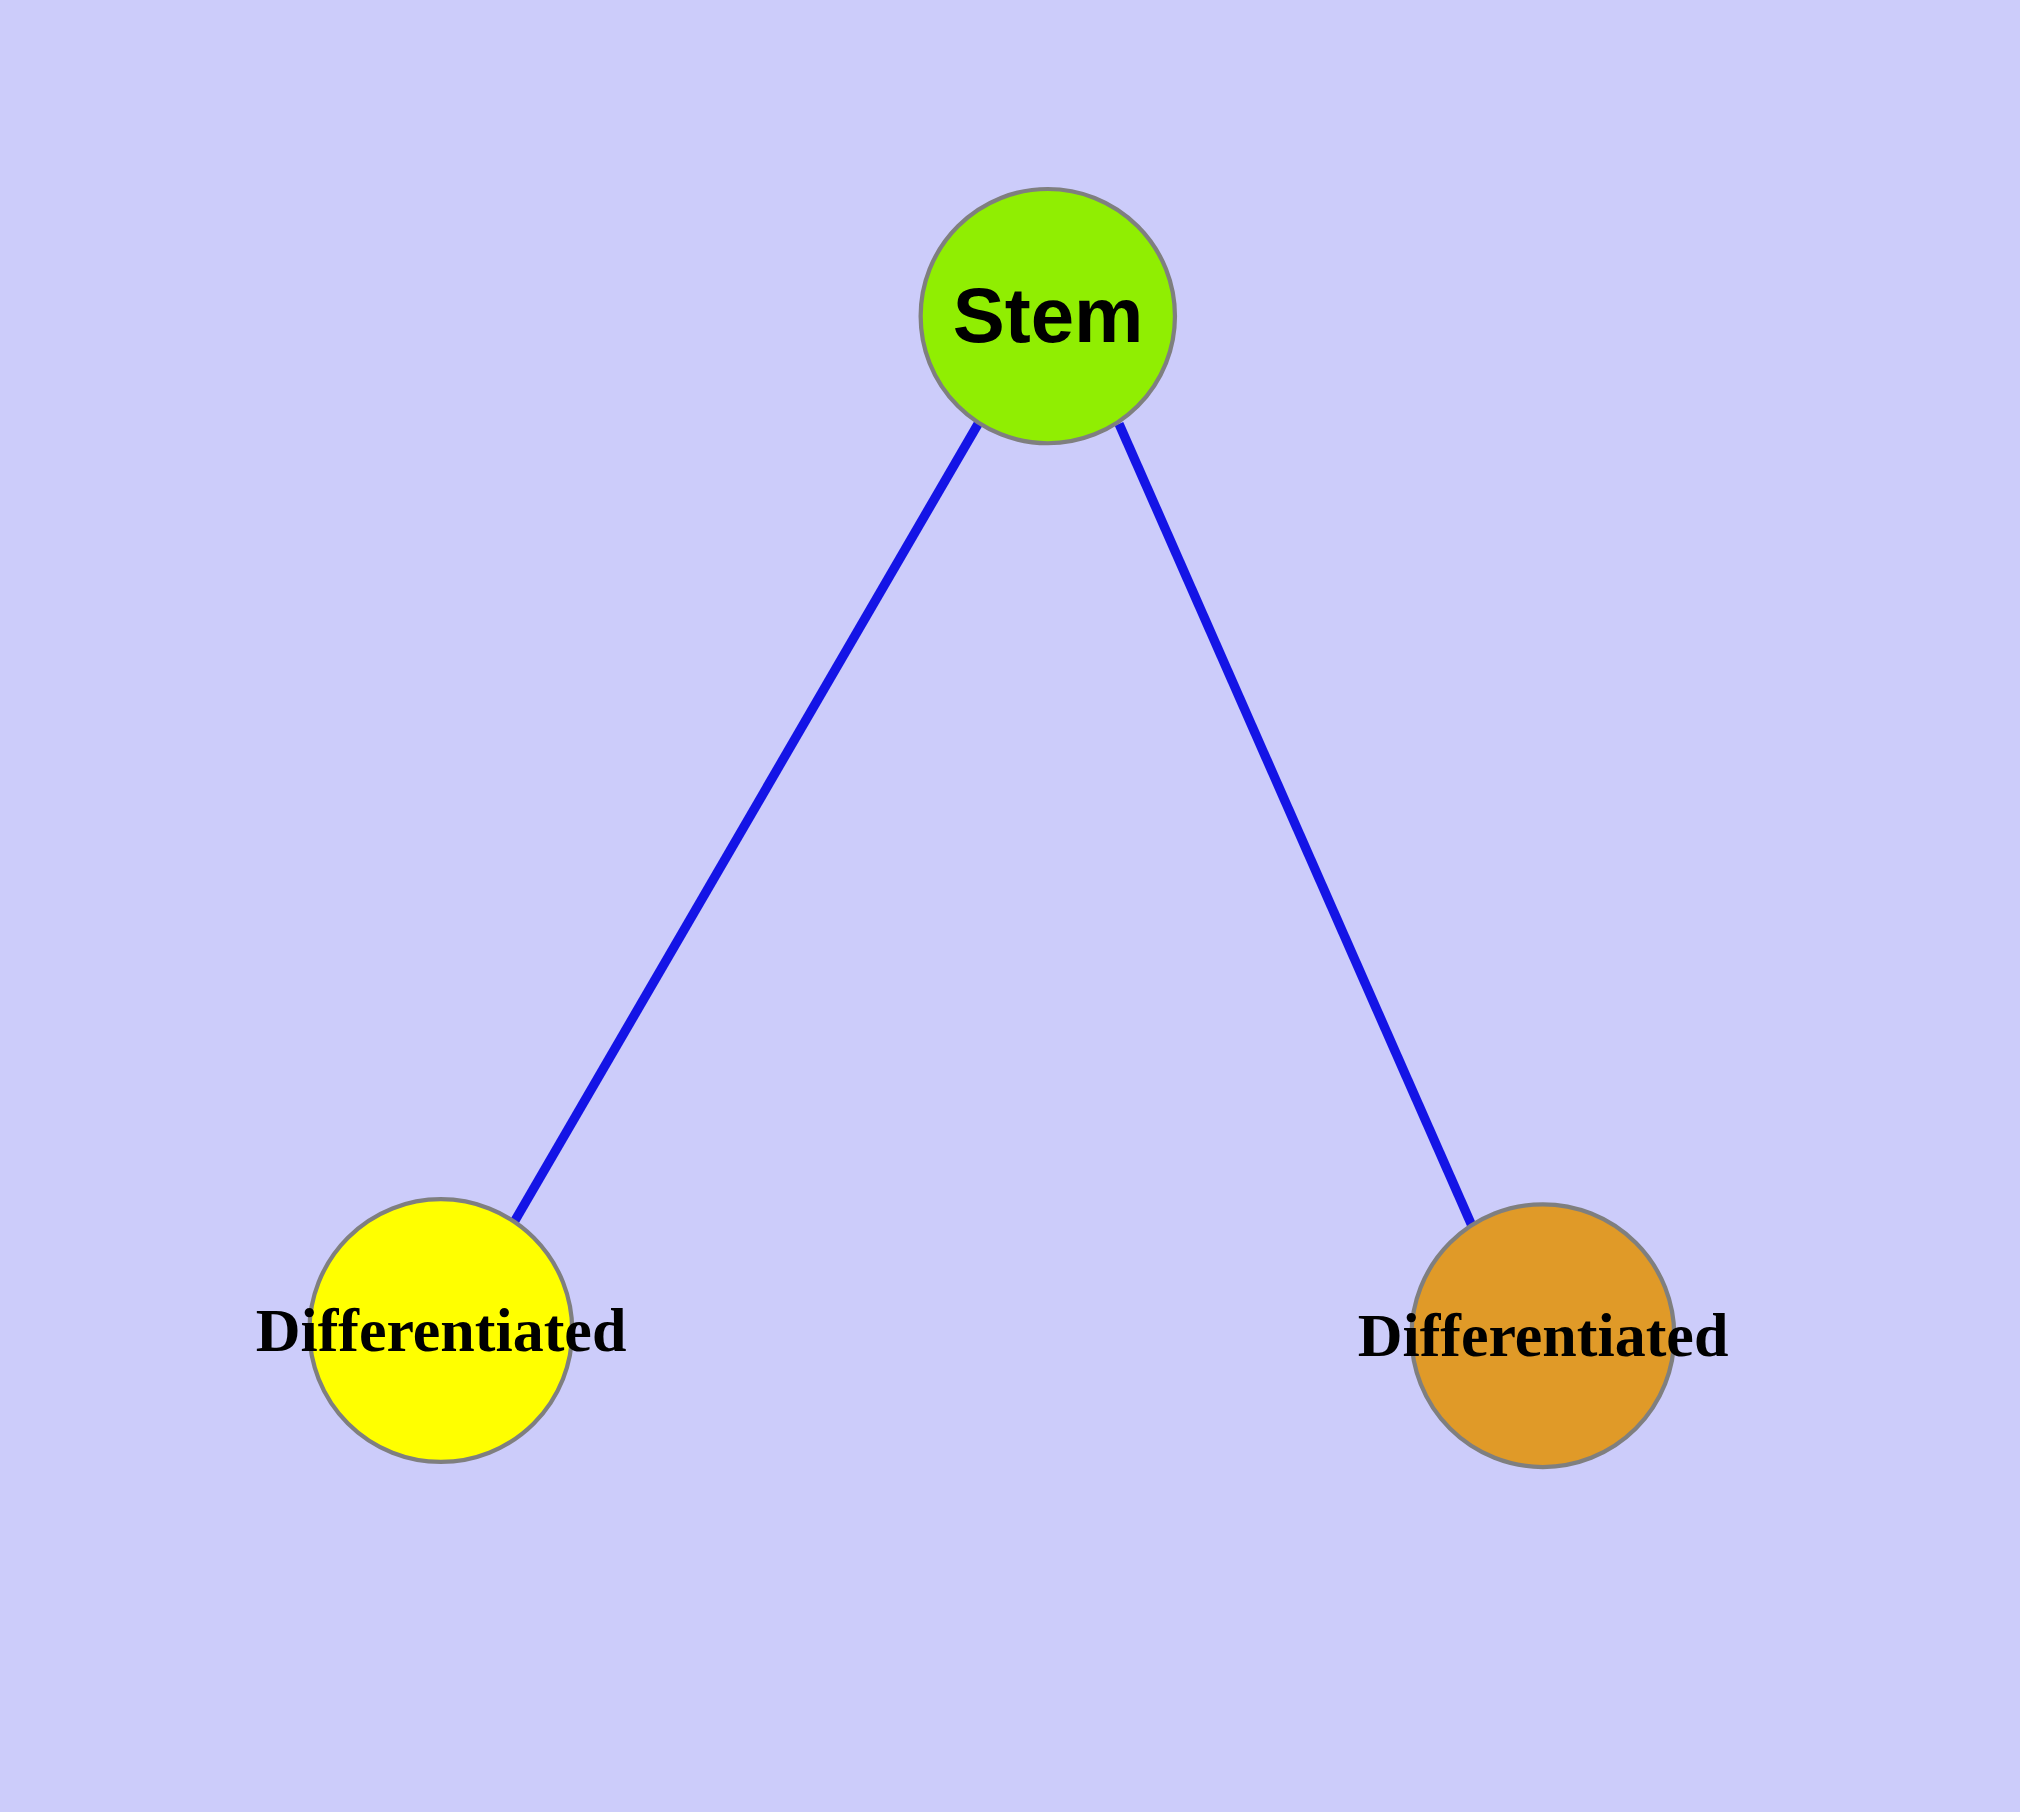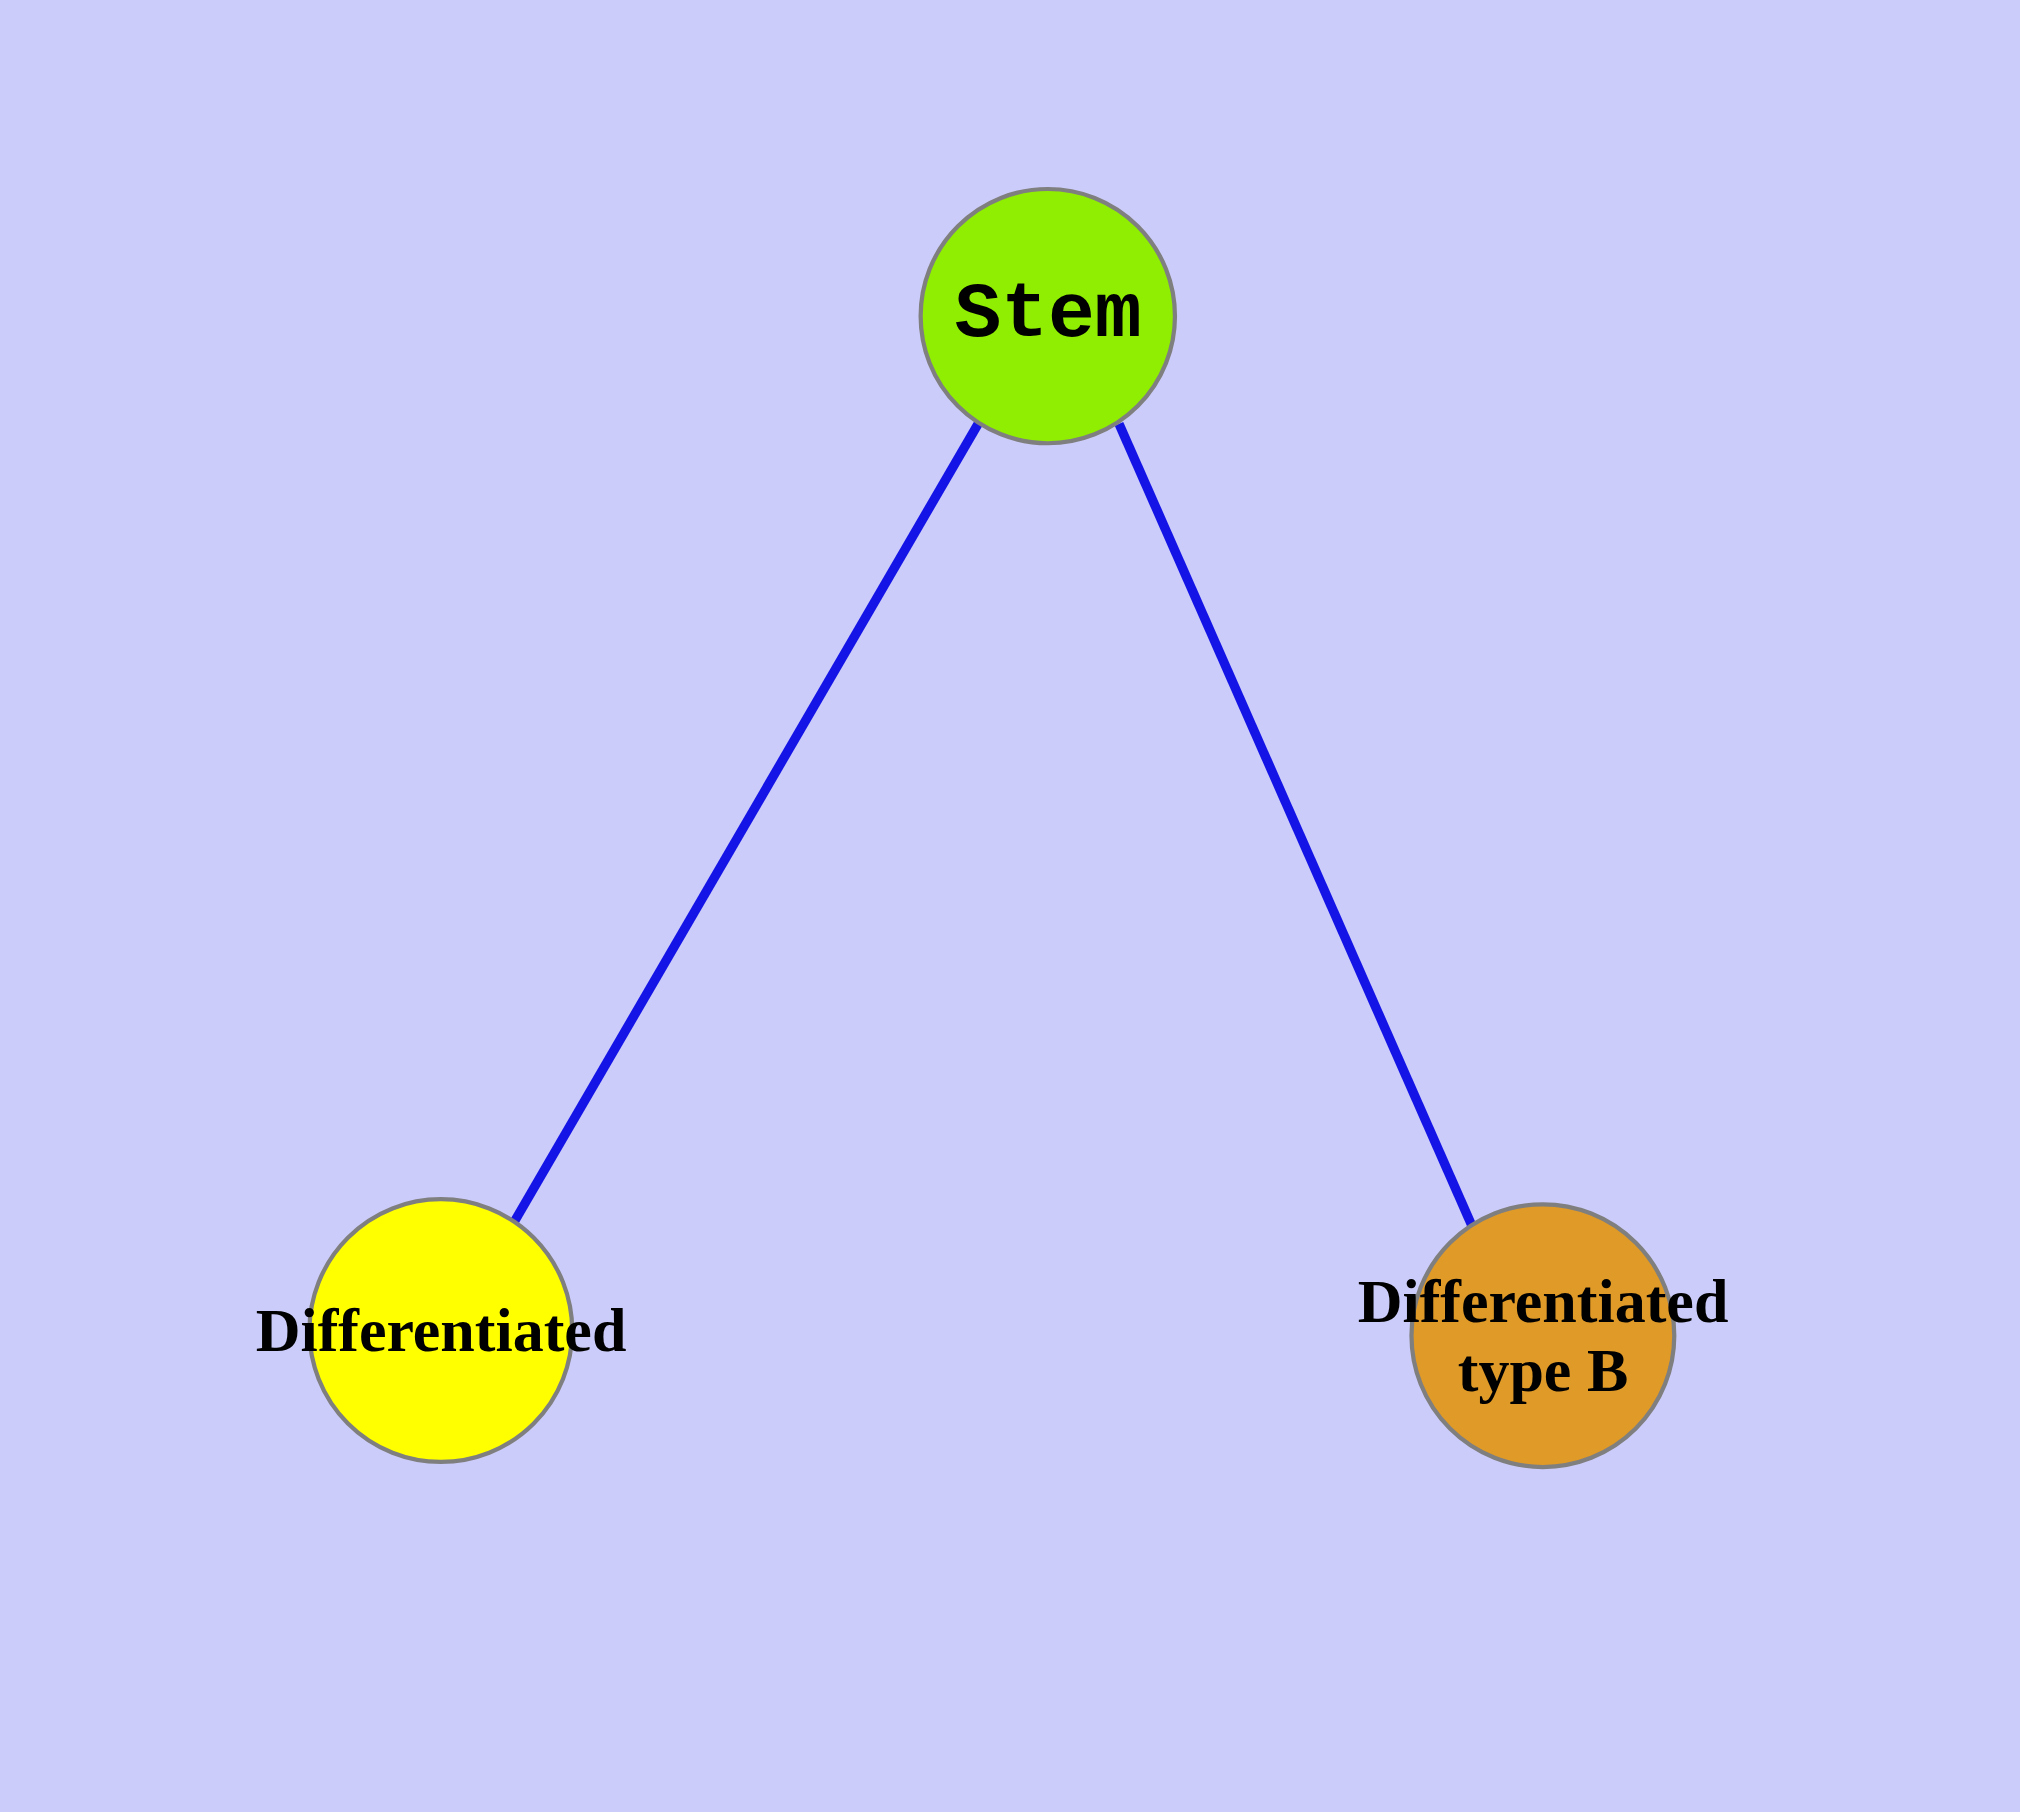--- a/index.html
+++ b/index.html
@@ -54,26 +54,25 @@
         <line x1="1320" y1="500" x2="1737" y2="1448" stroke="#1414e6" stroke-width="11" stroke-linecap="butt"></line>
       </g>
     <g id="nodes-group">
         <circle cx="1236" cy="373" r="150" fill="#90ee02" stroke="#7f7f7f" stroke-width="5"></circle>
         <circle cx="520" cy="1570" r="155" fill="#ffff00" stroke="#7f7f7f" stroke-width="5"></circle>
         <circle cx="1820" cy="1576" r="155" fill="#e09a28" stroke="#7f7f7f" stroke-width="5"></circle>
       </g>
   </svg>
 
   <div id="labels-layer">
-      <div class="node-label stem" style="left: 1048px; top: 316px; color: rgb(0, 0, 0); font-family: Liberation Mono, monospace;">
+      <div class="node-label stem" style="left: 1048px; top: 316px; color: rgb(0, 0, 0);">
         <div>Stem</div>
       </div>
       <div class="node-label leaf" style="left: 441px; top: 1331px; color: rgb(0, 0, 0);">
         <div>Differentiated</div>
       </div>
       <div class="node-label leaf" style="left: 1543px; top: 1336px; color: rgb(0, 0, 0);">
         <div>Differentiated</div>
-        <div>type B</div>
       </div>
     </div>
 
 </div>
 
 
 </body></html>

